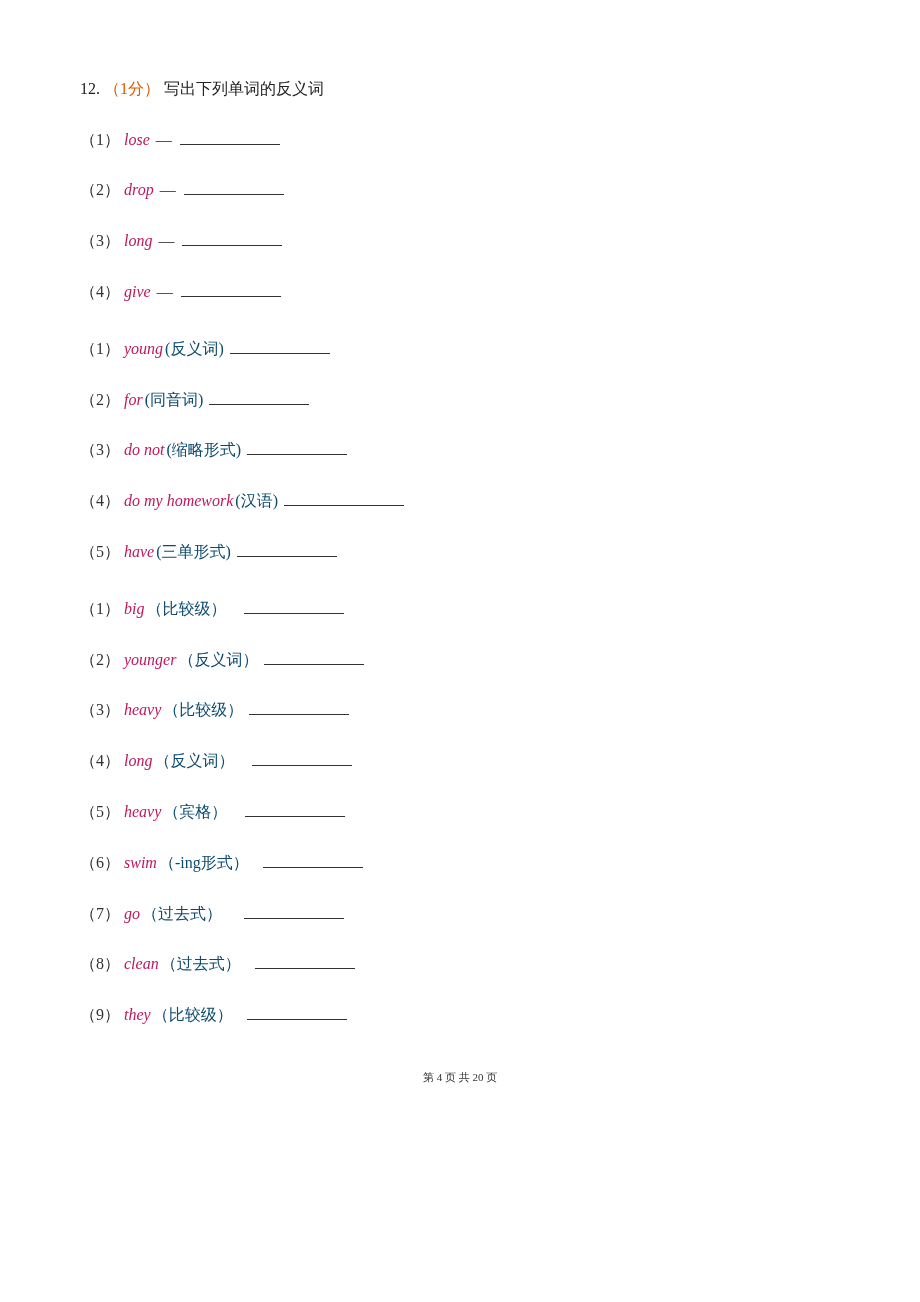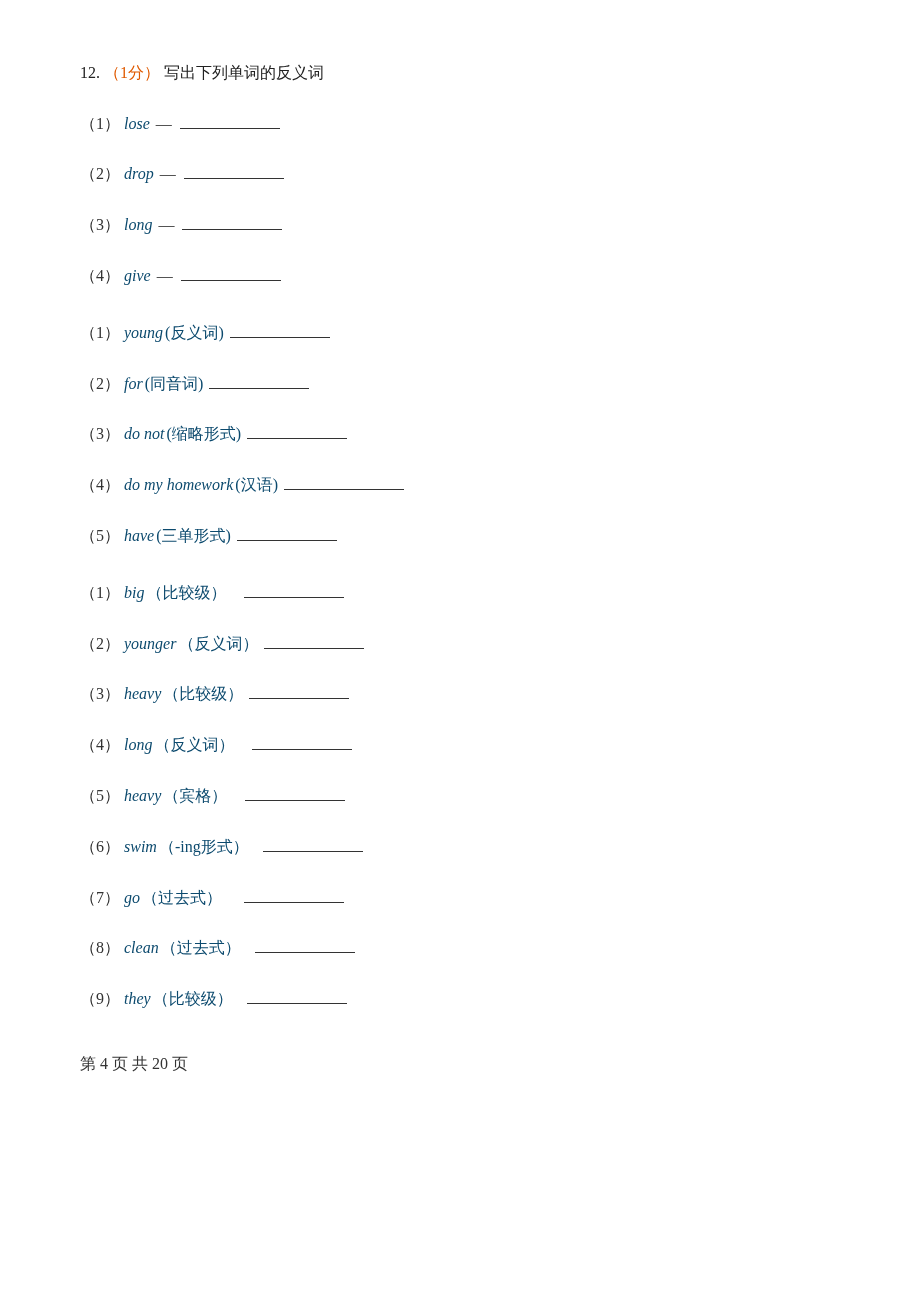--- a/index.html
+++ b/index.html
@@ -38,21 +38,21 @@
     }
 
     .question-label {
       color: #333;
       margin-right: 4px;
       white-space: nowrap;
     }
 
     .word-en {
       font-style: italic;
-      color: #0c4a6e;
+      color: #be185d;
       margin-right: 2px;
     }
 
     .dash {
       color: #333;
       margin: 0 4px;
     }
 
     .underline {
       display: inline-block;
@@ -62,26 +62,27 @@
       vertical-align: bottom;
       height: 18px;
     }
 
     .underline-long {
       width: 120px;
     }
 
     .section-break {
       margin-bottom: 28px;
+      margin-top: 16px;
     }
 
     .page-footer {
-      text-align: left;
+      text-align: center;
       margin-top: 40px;
-      font-size: 16px;
+      font-size: 11px;
       color: #333;
     }
 
     .section-header {
       margin-bottom: 24px;
     }
 
     .hint-text {
       color: #0c4a6e;
       margin-right: 2px;

